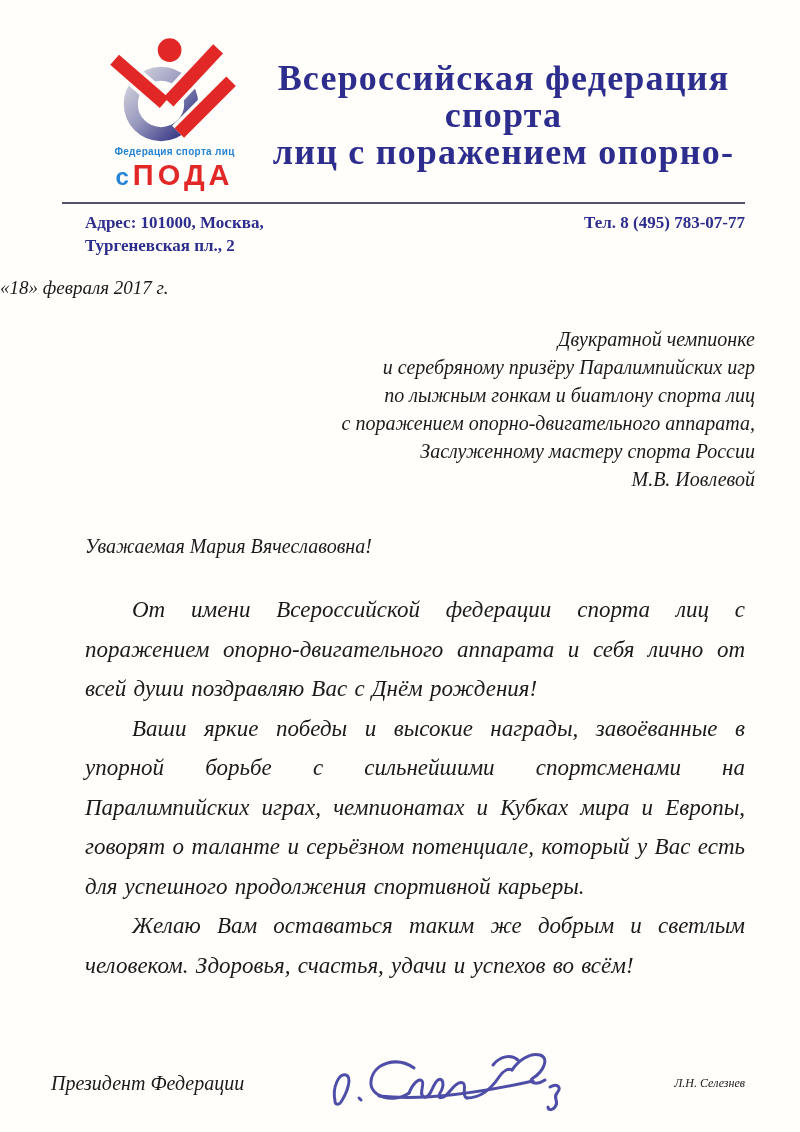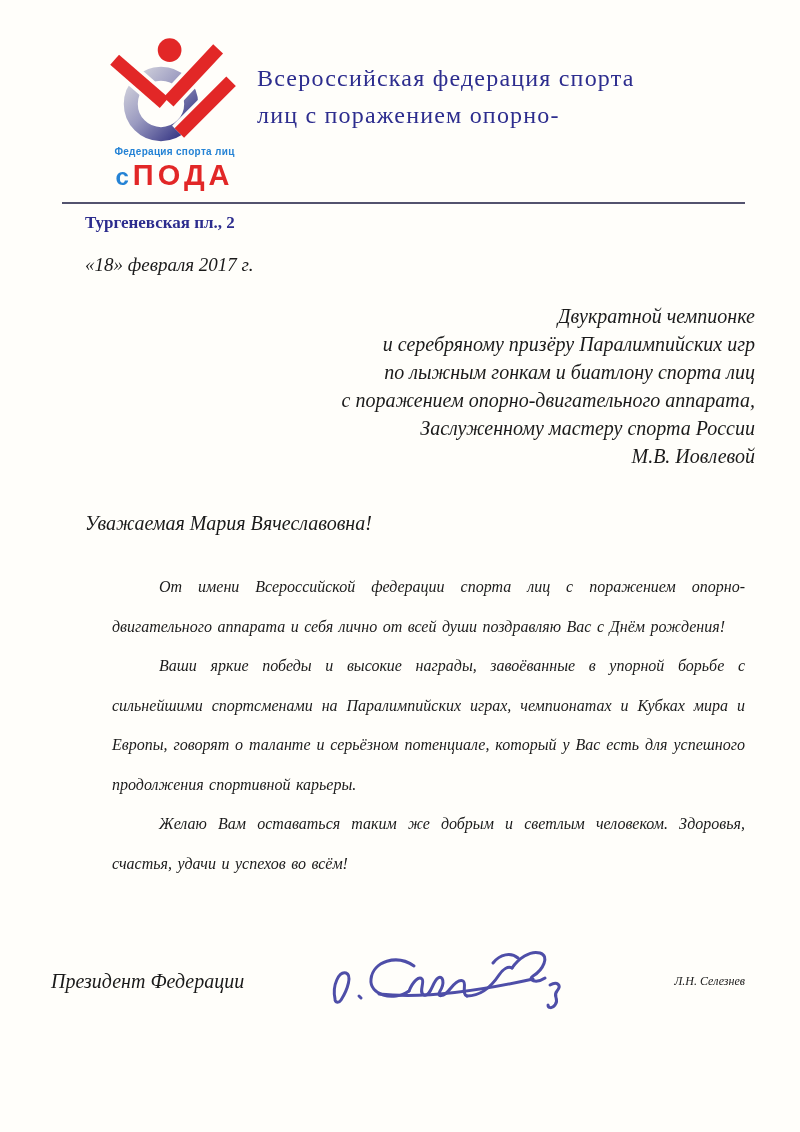--- a/index.html
+++ b/index.html
@@ -31,47 +31,47 @@
     font-weight:bold;font-size:10px;letter-spacing:.3px;
     color:var(--logo_blue);margin-top:0px;white-space:nowrap;
   }
   .logo-acronym{
     font-family:"Liberation Sans", sans-serif;
     font-weight:bold;letter-spacing:4px;margin-top:2px;white-space:nowrap;
   }
   .logo-acronym .pre{color:var(--logo_blue);font-size:24px;}
   .logo-acronym .main{color:var(--logo_red);font-size:29px;}
   .org-title{
-    flex:1;
-    font-weight:normal;font-size:24px;line-height:37px;
+    flex:1;text-align:center;
+    font-weight:bold;font-size:36px;line-height:37px;
     letter-spacing:1.2px;color:var(--title_blue);
     padding-top:24px;
   }
   
   .rule{margin:10px 55px 0 62px;border:0;border-top:2px solid var(--rule_color);}
   .contacts{
     display:flex;justify-content:space-between;
     padding:7px 55px 0 85px;
     font-weight:bold;font-size:17px;line-height:23px;
     color:var(--contact_blue);
   }
   .contacts .right{text-align:right;}
   
-  .date{padding-left:85px;margin-top:20px;font-style:italic;font-size:19px;}
+  .date{margin-top:20px;font-style:italic;font-size:19px;}
   .addressee{
     width:505px;margin:26px 45px 0 250px;
     text-align:right;font-style:italic;font-size:20px;line-height:28px;
   }
   .salutation{
     margin:42px 55px 0 85px;text-align:left;
     font-style:italic;font-size:20px;
   }
   .body-text{
-    margin:32px 55px 0 112px;
-    font-style:italic;font-size:16px;line-height:39.5px;
+    margin:32px 55px 0 85px;
+    font-style:italic;font-size:23px;line-height:39.5px;
     text-align:justify;word-spacing:1.5px;
   }
   .body-text p{margin:0;text-indent:47px;}
   
   .sign-row{
     display:flex;align-items:center;
     margin:56px 55px 0 51px;
   }
   .sign-title{font-style:italic;font-size:20px;white-space:nowrap;}
   .sign-scribble{flex:1;height:84px;margin:0 8px;}
@@ -119,23 +119,25 @@
     <div class="org-title">
       <div>Всероссийская федерация спорта</div>
       <div>лиц с поражением опорно-</div>
     </div>
   </div>
 
   <hr class="rule">
 
   <div class="contacts">
     <div class="left">
+      <div>Адрес: 101000, Москва,</div>
       <div>Тургеневская пл., 2</div>
     </div>
     <div class="right">
+      <div>Тел. 8 (495) 783-07-77</div>
     </div>
   </div>
 
   <div class="date">«18» февраля 2017 г.</div>
 
   <div class="addressee">
     <div>Двукратной чемпионке</div>
     <div>и серебряному призёру Паралимпийских игр</div>
     <div>по лыжным гонкам и биатлону спорта лиц</div>
     <div>с поражением опорно-двигательного аппарата,</div>

